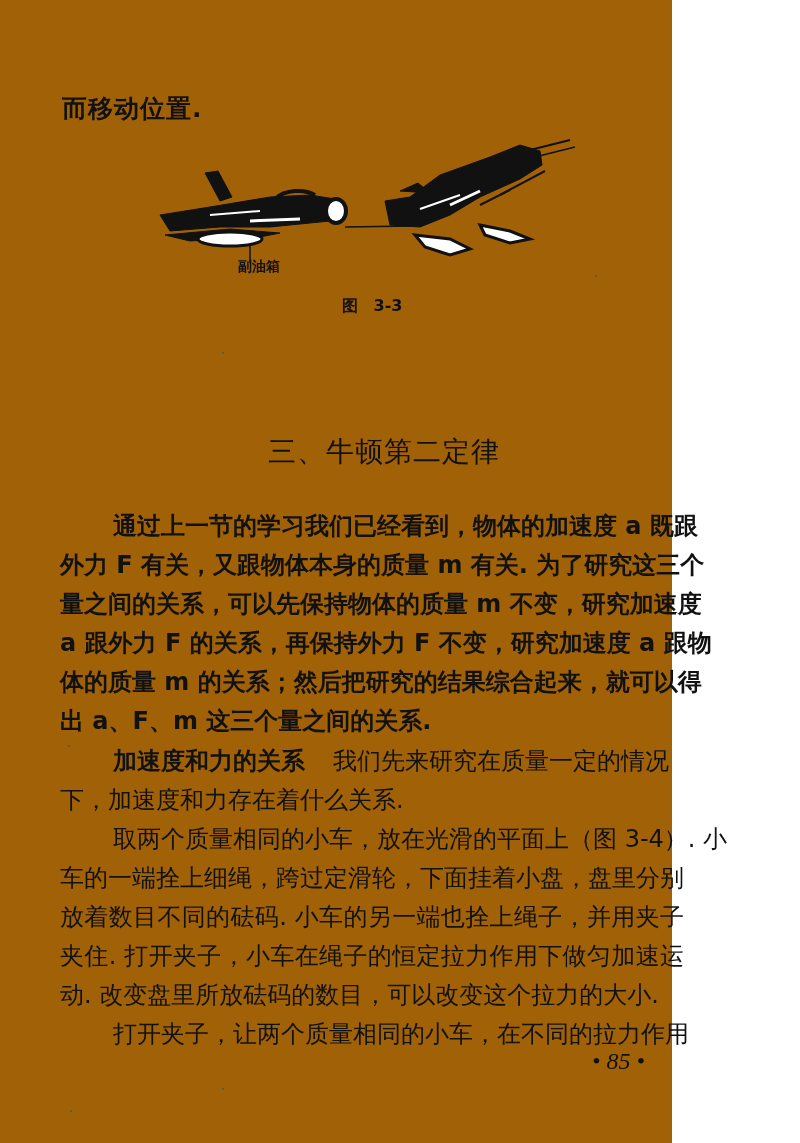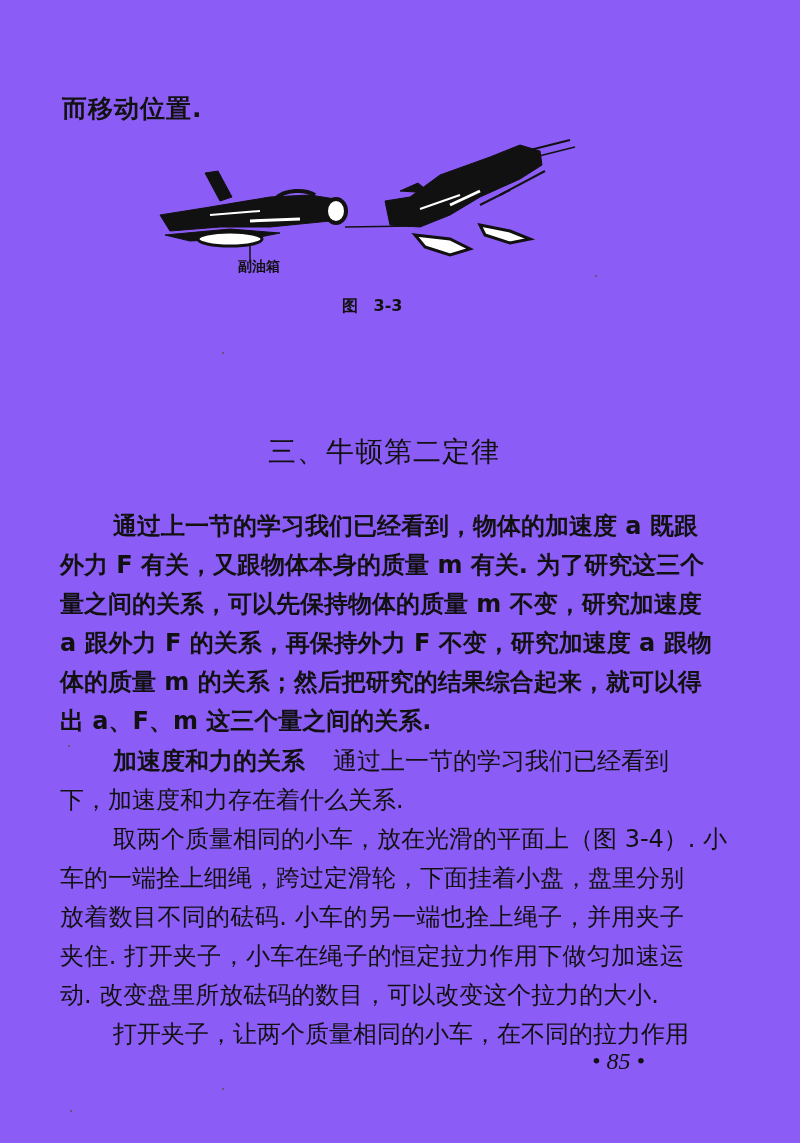--- a/index.html
+++ b/index.html
@@ -11,22 +11,22 @@
       width: 800px;
       height: 1143px;
       position: relative;
       overflow: hidden;
       font-family: "DejaVu Serif", "Liberation Serif", serif;
       color: #111111;
     }
     .page {
       position: absolute;
       left: 0; top: 0;
-      width: 800px; height: 1143px;
-      background: #8b5cf6;
+      width: 672px; height: 1143px;
+      background: #a16207;
     }
     .lead-line {
       position: absolute;
       left: 62px;
       top: 92px;
       font-size: 25px;
       font-weight: bold;
       font-family: "DejaVu Sans", "Liberation Sans", sans-serif;
       letter-spacing: 1px;
       white-space: nowrap;
@@ -148,21 +148,21 @@
     <div class="body-line indent bold-para" style="top:508px">通过上一节的学习我们已经看到，物体的加速度 a 既跟</div>
     <div class="body-line bold-para" style="top:547px">外力 F 有关，又跟物体本身的质量 m 有关. 为了研究这三个</div>
     <div class="body-line bold-para" style="top:586px">量之间的关系，可以先保持物体的质量 m 不变，研究加速度</div>
     <div class="body-line bold-para" style="top:625px">a 跟外力 F 的关系，再保持外力 F 不变，研究加速度 a 跟物</div>
     <div class="body-line bold-para" style="top:664px">体的质量 m 的关系；然后把研究的结果综合起来，就可以得</div>
     <div class="body-line bold-para last" style="top:703px">出 a、F、m 这三个量之间的关系.</div>
   </div>
 
   <div>
     <div class="body-line indent" style="top:743px; text-align-last:left;">
-      <span class="run-in">加速度和力的关系</span><span style="display:inline-block;width:28px"></span><span>通过上一节的学习我们已经看到</span>
+      <span class="run-in">加速度和力的关系</span><span style="display:inline-block;width:28px"></span><span>我们先来研究在质量一定的情况</span>
     </div>
     <div class="body-line last" style="top:782px">下，加速度和力存在着什么关系.</div>
   </div>
 
   <div>
     <div class="body-line indent" style="top:821px">取两个质量相同的小车，放在光滑的平面上（图 3-4）. 小</div>
     <div class="body-line" style="top:860px">车的一端拴上细绳，跨过定滑轮，下面挂着小盘，盘里分别</div>
     <div class="body-line" style="top:899px">放着数目不同的砝码. 小车的另一端也拴上绳子，并用夹子</div>
     <div class="body-line" style="top:938px">夹住. 打开夹子，小车在绳子的恒定拉力作用下做匀加速运</div>
     <div class="body-line last" style="top:977px">动. 改变盘里所放砝码的数目，可以改变这个拉力的大小.</div>

